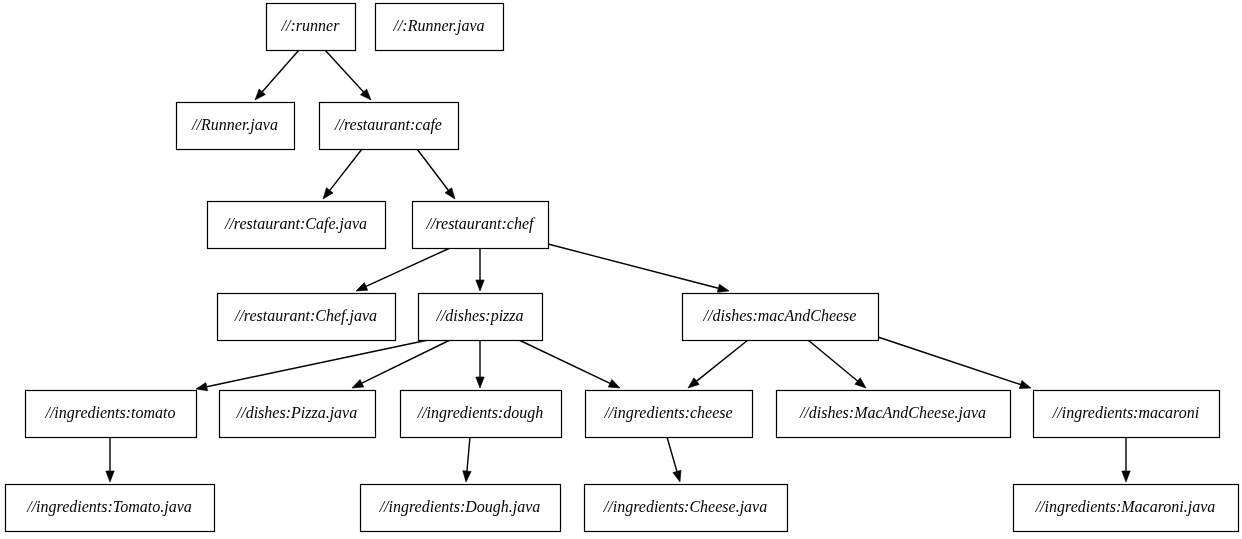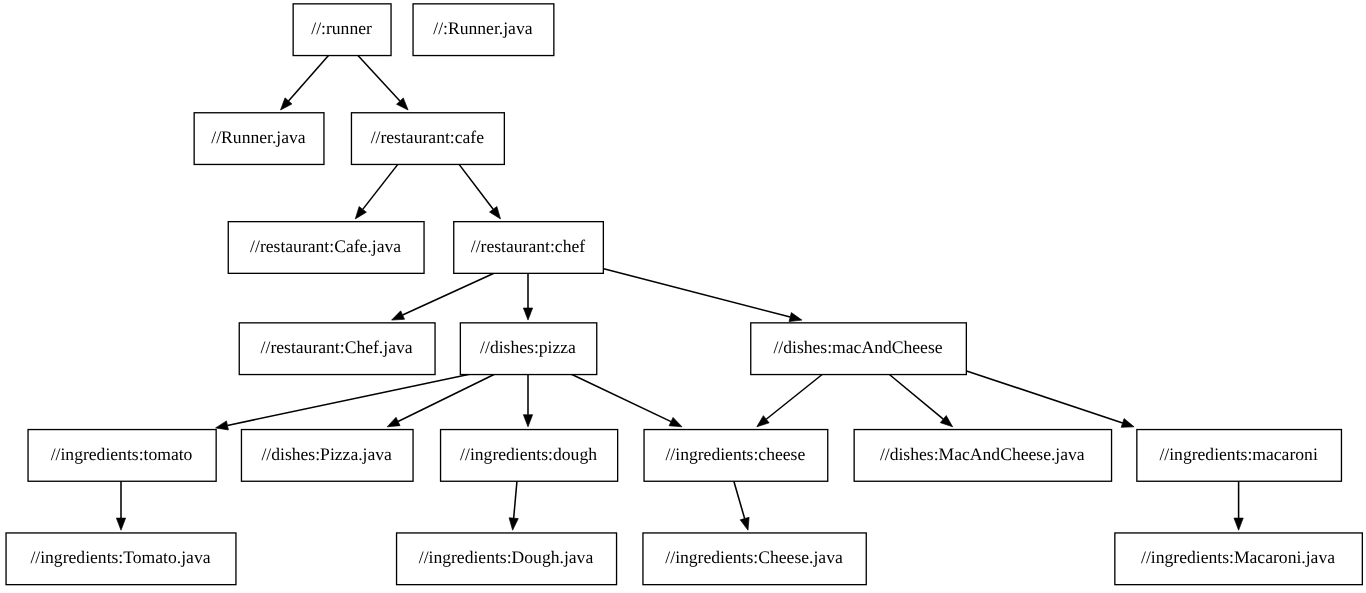--- a/index.html
+++ b/index.html
@@ -9,20 +9,21 @@
   }
   body {
     font-family: "Liberation Serif", "DejaVu Serif", serif;
   }
   #graph-canvas {
     position: relative;
     width: 1242px;
     height: 539px;
     background: #ffffff;
     overflow: hidden;
+    font-style: italic;
   }
   svg.graph-svg {
     position: absolute;
     top: 0;
     left: 0;
     width: 1242px;
     height: 539px;
     display: block;
   }
   .node-box {

